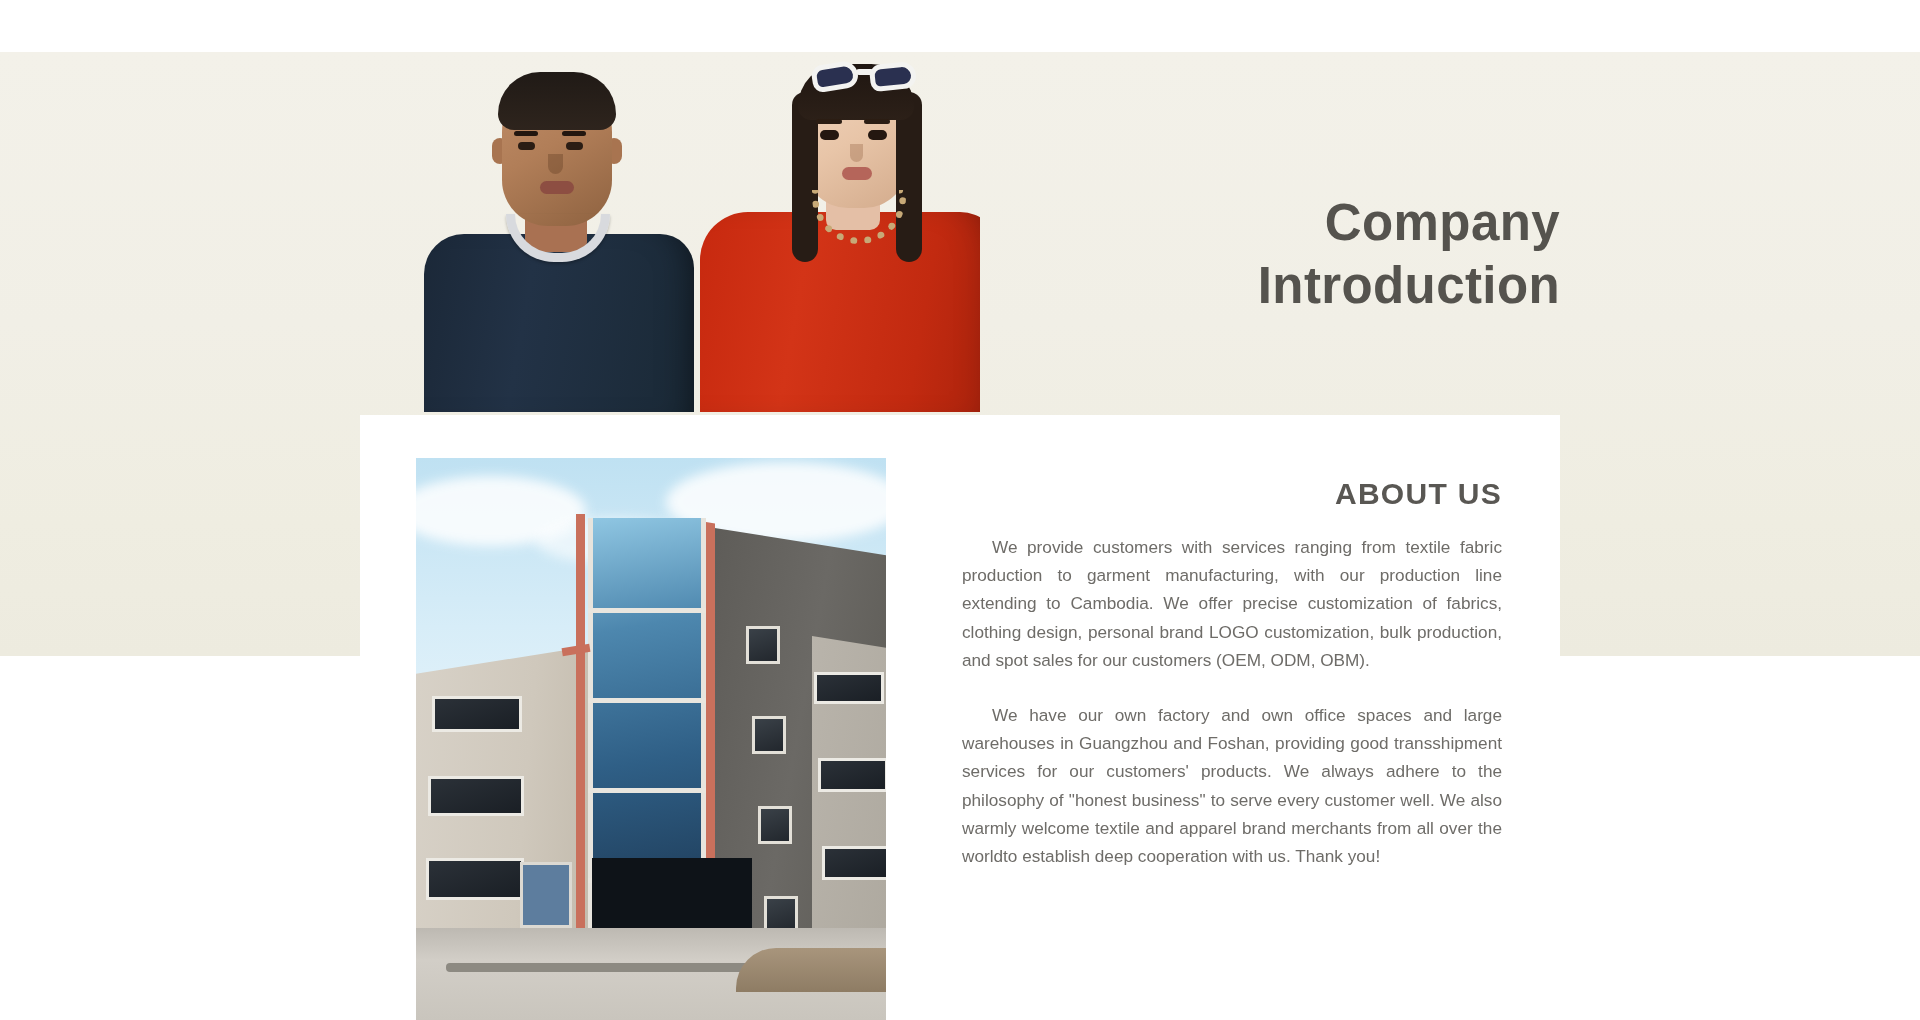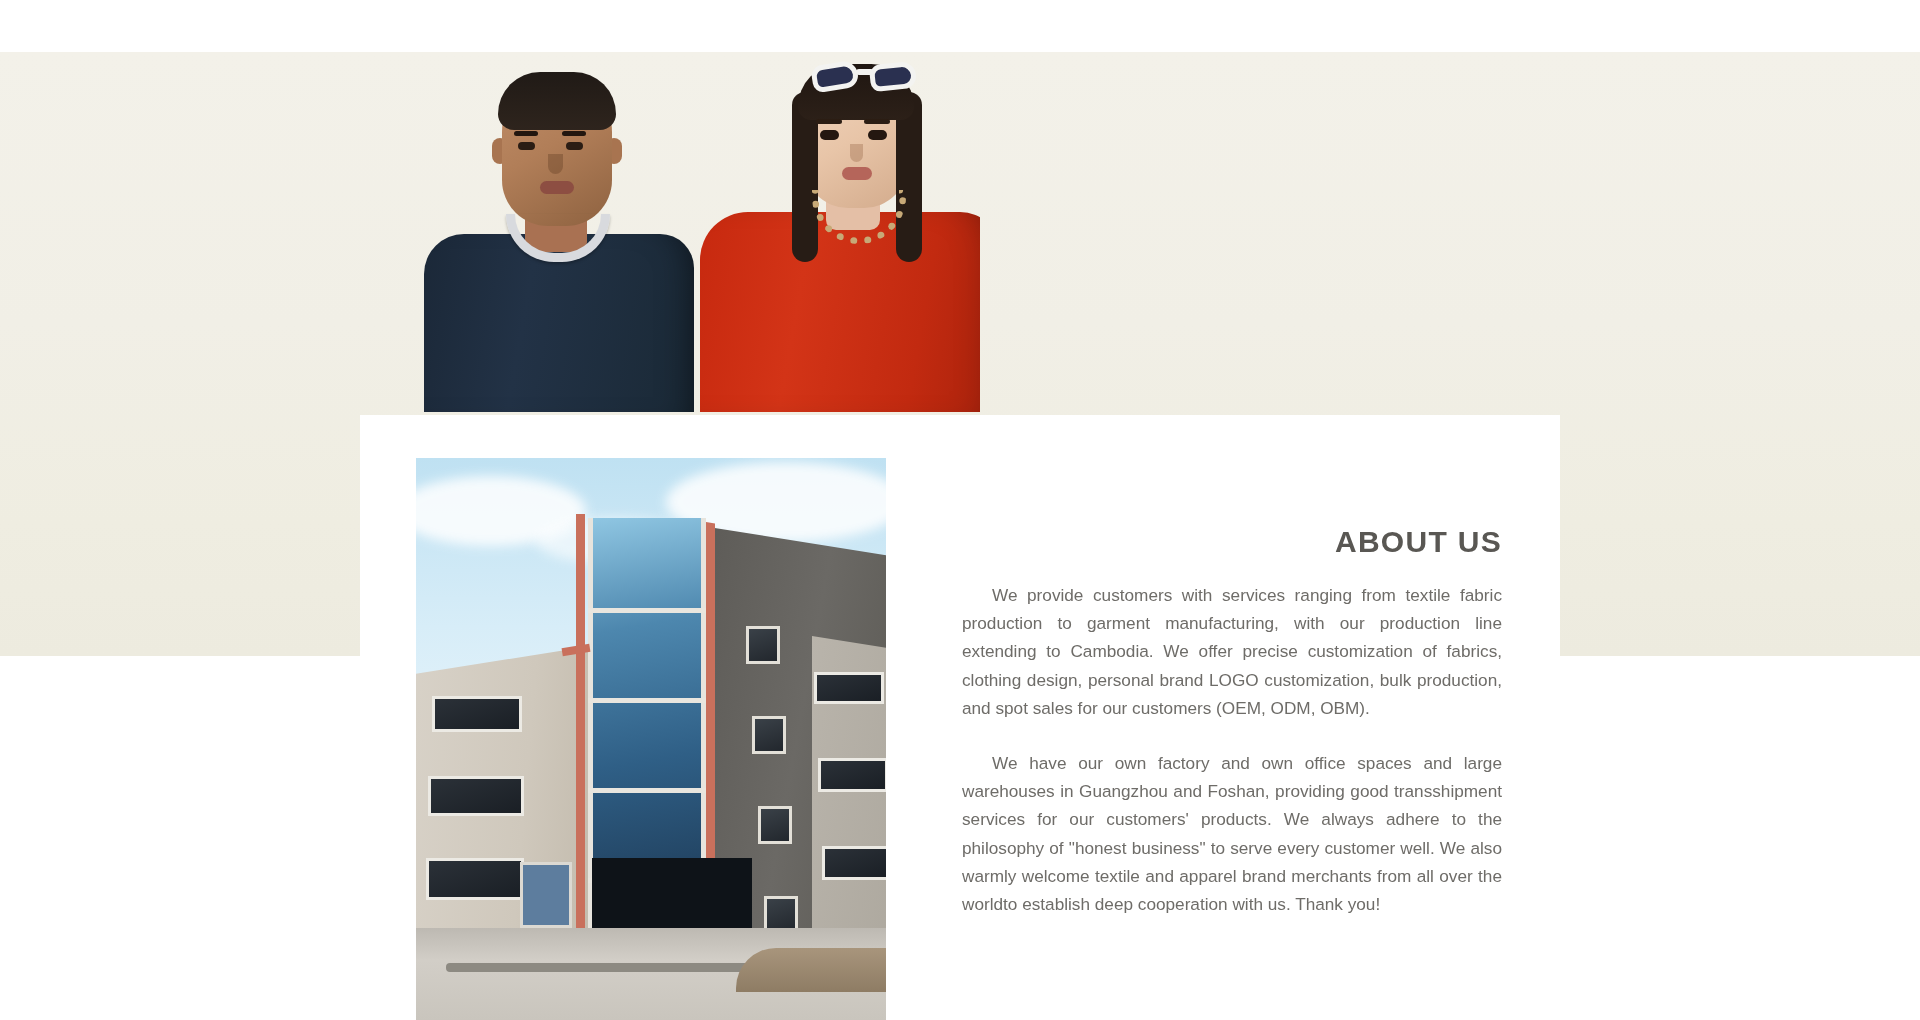--- a/index.html
+++ b/index.html
@@ -201,21 +201,21 @@
     background:#5d7d9e; border:3px solid #dcd9d2;
   }
 
   
   #copy{
     position:absolute; left:602px; top:62px; width:540px;
   }
   #about-heading{
     text-align:right;
     font-size:30px; font-weight:600; letter-spacing:1.3px;
-    color:#595753; margin-bottom:22px;margin-top:48px;
+    color:#595753; margin-bottom:22px;
   }
   .para{
     font-size:17.2px; line-height:1.64;
     color:#6e6c68; text-align:justify; text-indent:30px;
     margin-bottom:27px;
   }
   .para:last-child{ margin-bottom:17px; }
 </style>
 </head>
 <body>
@@ -260,20 +260,24 @@
       <div id="f-sunglasses">
         <div class="lens" id="lens-l"></div>
         <div id="bridge"></div>
         <div class="lens" id="lens-r"></div>
       </div>
       <div id="f-chain"></div>
     </div>
 
   </div>
 
+  <h1 id="hero-title">
+    <span>Company</span><br>
+    <span>Introduction</span>
+  </h1>
 </section>
 
 <section id="card">
 
   <div id="building-photo">
     <div class="cloud" id="cloud1"></div>
     <div class="cloud" id="cloud2"></div>
     <div class="cloud" id="cloud3"></div>
 
     <div id="bldg-left"></div>

